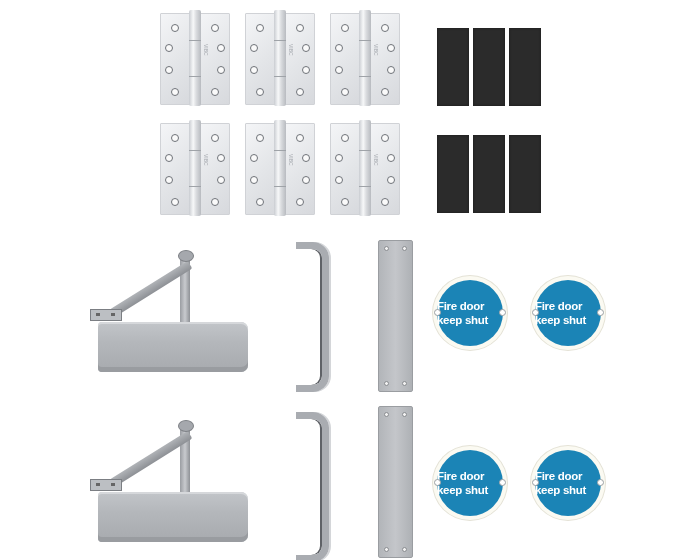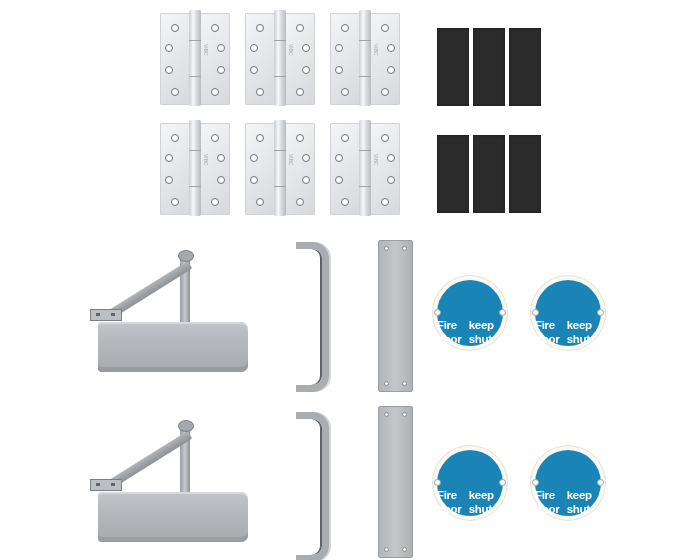--- a/index.html
+++ b/index.html
@@ -28,21 +28,21 @@
   .closer .bracket:before{left:5px;}
   .closer .bracket:after{left:20px;}
   
   .pull{position:absolute;width:40px;height:150px;}
   .pull .shape{position:absolute;left:0;top:0;width:26px;height:136px;border:7px solid #a9acb1;border-left:none;border-radius:0 16px 16px 0;box-shadow:inset -2px 0 0 #5f6267, 2px 0 0 #d4d6d9;}
   
   .plate{position:absolute;width:33px;height:150px;background:linear-gradient(90deg,#b2b5b9 0%,#c4c6ca 50%,#aeb1b5 100%);border:1px solid #9a9da1;border-radius:2px;}
   .plate .screw{position:absolute;width:3px;height:3px;border-radius:50%;background:#f2f2f2;border:1px solid #8a8d91;}
   
   .sign{position:absolute;width:74px;height:74px;border-radius:50%;background:#fbfaf2;box-shadow:0 0 0 1px #e4e2d6;}
-  .sign .disc{position:absolute;left:4px;top:4px;width:66px;height:66px;border-radius:50%;background:#1b84b6;display:flex;flex-direction:row;align-items:flex-end;justify-content:center;color:#ffffff;font-weight:bold;font-size:11.5px;line-height:14px;letter-spacing:-0.3px;}
+  .sign .disc{position:absolute;left:4px;top:4px;width:66px;height:66px;border-radius:50%;background:#1b84b6;display:flex;flex-direction:column;align-items:flex-start;justify-content:center;color:#ffffff;font-weight:bold;font-size:11.5px;line-height:14px;letter-spacing:-0.3px;}
   .sign .hole{position:absolute;top:33px;width:5px;height:5px;border-radius:50%;background:#ffffff;border:1px solid #9aa0a4;}
 </style>
 </head>
 <body>
 
 <div id="hinges">
     <div class="hinge" style="left: 160px; top: 10px;">
       <div class="leaf l">
         <div class="hole" style="left: 10px; top: 10px;"></div>
         <div class="hole" style="left: 4px; top: 30px;"></div>

